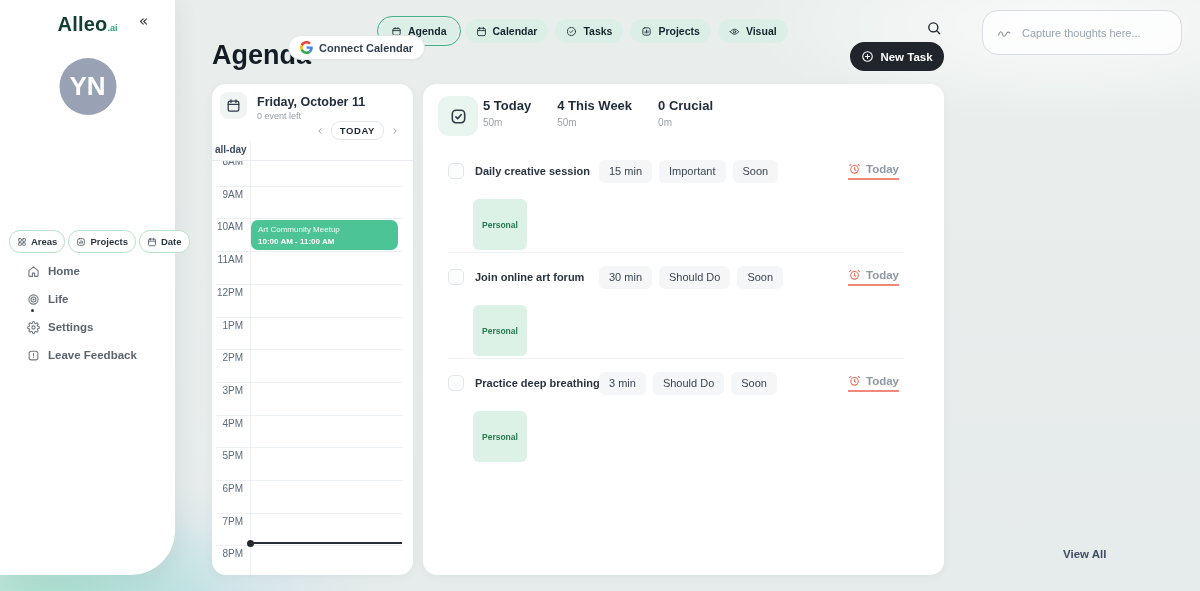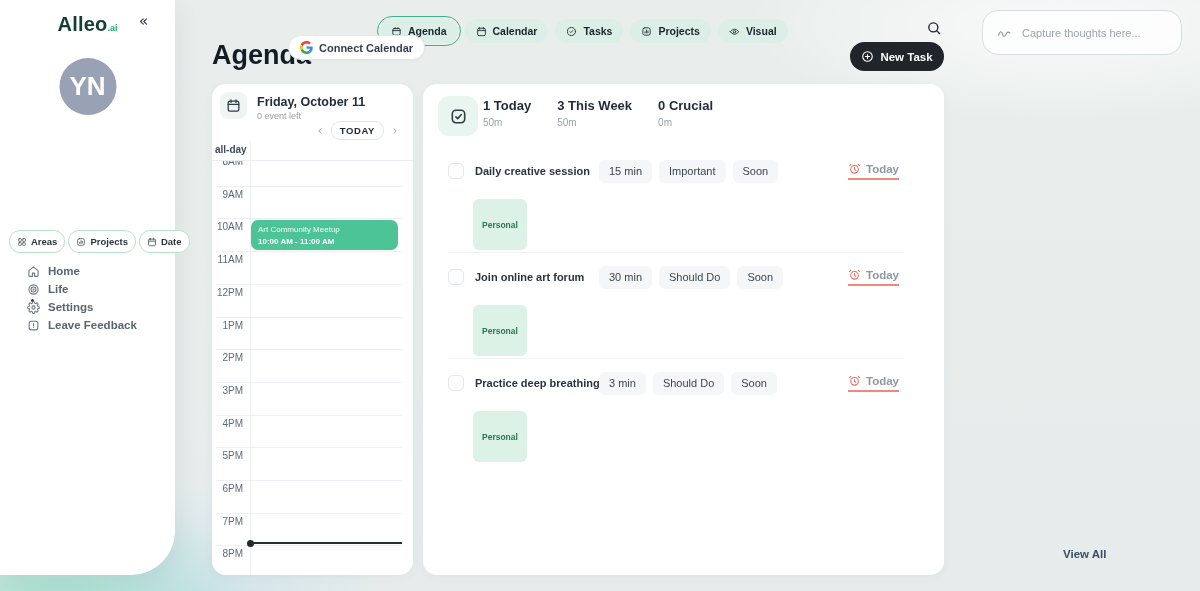--- a/index.html
+++ b/index.html
@@ -31,21 +31,21 @@
     background:linear-gradient(180deg,#4db786 0%,#2f9e63 85%);z-index:1;}
   .profile-name{position:absolute;top:37px;width:100%;text-align:center;color:#fff;font-size:17.5px;font-weight:800;}
   .notif{position:absolute;bottom:16px;width:100%;display:flex;justify-content:center;align-items:center;gap:6px;
     color:#fff;font-size:9px;font-weight:600;}
   .notif-dot{width:7px;height:7px;border-radius:50%;background:var(--notification-red,#ff6a4d);
     box-shadow:0 0 0 2px rgba(255,255,255,.35);}
   .filters{position:absolute;top:230px;left:9px;display:flex;gap:3px;}
   .filter-pill{display:inline-flex;align-items:center;gap:4px;height:21px;padding:0 7px;border:1px solid #b9e2cc;
     border-radius:11px;background:#fff;font-size:9.5px;font-weight:700;color:#2a3540;cursor:pointer;}
   .filter-pill .icn{width:10px;height:10px;color:#49565f;}
-  .menu{position:absolute;top:264px;left:27px;display:flex;flex-direction:column;gap:4px;}
+  .menu{position:absolute;top:264px;left:27px;display:flex;flex-direction:column;gap:14px;}
   .menu-item{display:flex;align-items:center;gap:8px;height:14px;color:#5a646e;font-size:11.5px;font-weight:600;
     position:relative;cursor:pointer;white-space:nowrap;}
   .menu-item .icn{width:13px;height:13px;color:#6e7a87;}
   .menu-dot{position:absolute;left:4px;top:17px;width:3px;height:3px;border-radius:50%;background:#2b3844;}
 
   
   .tabs{position:absolute;left:380px;top:19px;display:flex;gap:7px;}
   .tab{display:inline-flex;align-items:center;gap:6px;height:24px;padding:0 11px;
     background:var(--mint-pill,#dcefe6);border-radius:13px;font-size:10.5px;font-weight:700;color:#16242d;cursor:pointer;}
   .tab .icn{width:11px;height:11px;color:#24333c;}
@@ -363,25 +363,25 @@
     <div class="tasks-icon-box">
       <span class="icn">
           <svg viewBox="0 0 24 24" fill="none" stroke="currentColor" stroke-width="2" stroke-linecap="round" stroke-linejoin="round">
             <rect x="4.2" y="4.2" width="15.6" height="15.6" rx="4.5"></rect>
             <path d="M8.7 12.4l2.3 2.3 4.3-5"></path>
           </svg>
         </span>
     </div>
     <div class="stats">
         <div class="stat">
-          <div class="stat-count">1 Today</div>
+          <div class="stat-count">5 Today</div>
           <div class="stat-min">50m</div>
         </div>
         <div class="stat">
-          <div class="stat-count">3 This Week</div>
+          <div class="stat-count">4 This Week</div>
           <div class="stat-min">50m</div>
         </div>
         <div class="stat">
           <div class="stat-count">0 Crucial</div>
           <div class="stat-min">0m</div>
         </div>
       </div>
     <div class="task-rows">
         <div class="task-row">
           <div class="task-main">

